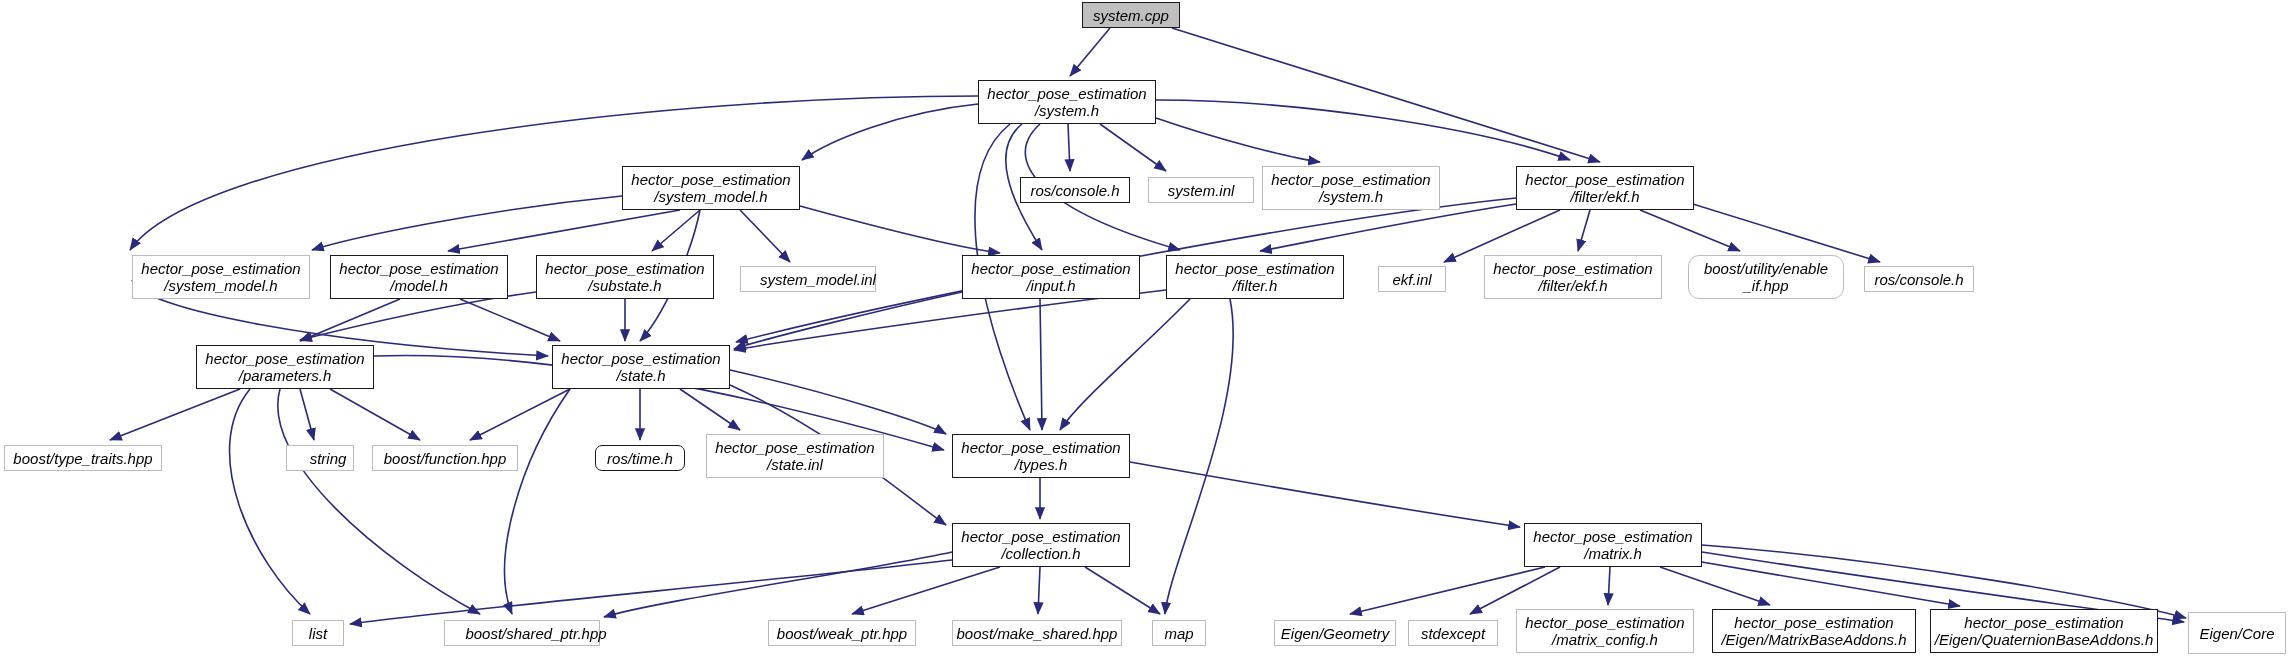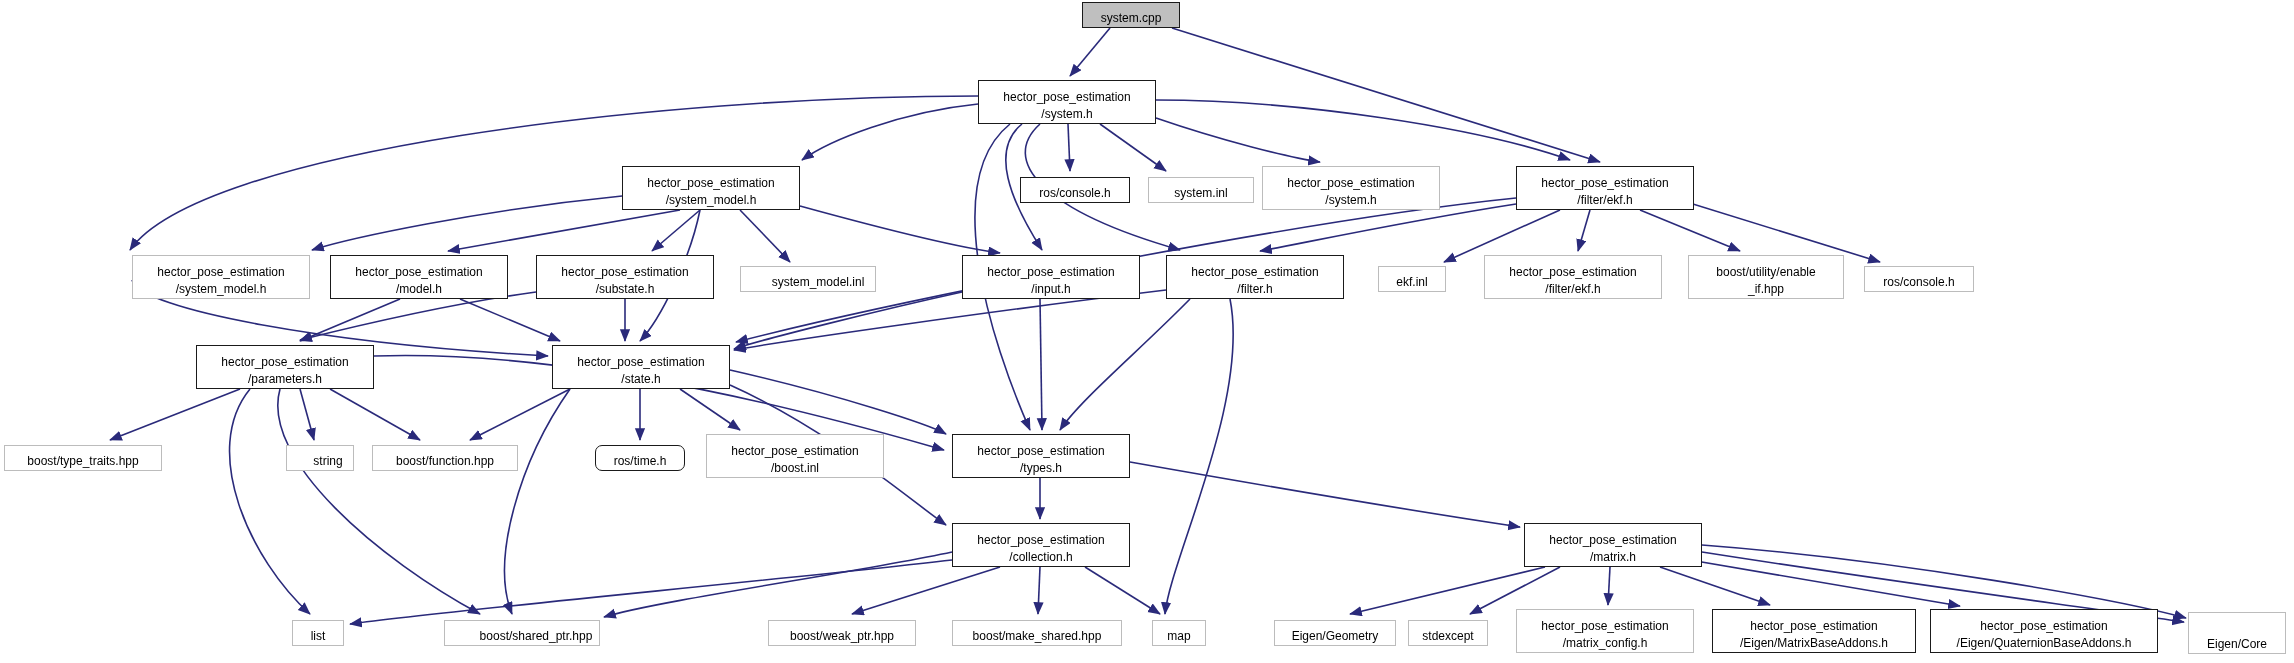--- a/index.html
+++ b/index.html
@@ -24,30 +24,31 @@
     width: 2294px;
     height: 663px;
     pointer-events: none;
   }
   .gnode {
     position: absolute;
     box-sizing: border-box;
     display: flex;
     flex-direction: column;
     align-items: center;
-    justify-content: flex-end;
+    justify-content: center;
     text-align: center;
     font-family: "Liberation Sans", sans-serif;
-    font-size: 12px;
+    font-size: 15px;
     line-height: 17px;
     color: #000000;
     background: #ffffff;
     border: 1px solid #bcbcbc;
     white-space: nowrap;
     z-index: 5;
+    font-style: italic;
   }
   .gnode.solid {
     border: 1.6px solid #1a1a1a;
   }
   .gnode.root {
     border: 1.6px solid #1a1a1a;
     background: #bfbfbf;
   }
   .gnode .line {
     display: block;
@@ -174,21 +175,21 @@
         <span class="line">hector_pose_estimation</span>
         <span class="line">/filter.h</span>
       </div>
       <div class="gnode faint" style="left: 1378px; top: 266px; width: 68px; height: 26px;">
         <span class="line">ekf.inl</span>
       </div>
       <div class="gnode faint" style="left: 1484px; top: 255px; width: 178px; height: 44px;">
         <span class="line">hector_pose_estimation</span>
         <span class="line">/filter/ekf.h</span>
       </div>
-      <div class="gnode faint" style="left: 1688px; top: 255px; width: 156px; height: 44px;">
+      <div class="gnode faint" style="left: 1688px; top: 255px; width: 156px; height: 44px; border-radius: 11px;">
         <span class="line">boost/utility/enable</span>
         <span class="line">_if.hpp</span>
       </div>
       <div class="gnode faint" style="left: 1864px; top: 266px; width: 110px; height: 26px;">
         <span class="line">ros/console.h</span>
       </div>
       <div class="gnode solid" style="left: 196px; top: 345px; width: 178px; height: 44px;">
         <span class="line">hector_pose_estimation</span>
         <span class="line">/parameters.h</span>
       </div>
@@ -203,21 +204,21 @@
         <span class="line">string</span>
       </div>
       <div class="gnode faint" style="left: 372px; top: 445px; width: 146px; height: 26px;">
         <span class="line">boost/function.hpp</span>
       </div>
       <div class="gnode solid" style="left: 595px; top: 445px; width: 90px; height: 26px; border-radius: 7px;">
         <span class="line">ros/time.h</span>
       </div>
       <div class="gnode faint" style="left: 706px; top: 434px; width: 178px; height: 44px;">
         <span class="line">hector_pose_estimation</span>
-        <span class="line">/boost.inl</span>
+        <span class="line">/state.inl</span>
       </div>
       <div class="gnode solid" style="left: 952px; top: 434px; width: 178px; height: 44px;">
         <span class="line">hector_pose_estimation</span>
         <span class="line">/types.h</span>
       </div>
       <div class="gnode solid" style="left: 952px; top: 523px; width: 178px; height: 44px;">
         <span class="line">hector_pose_estimation</span>
         <span class="line">/collection.h</span>
       </div>
       <div class="gnode solid" style="left: 1524px; top: 523px; width: 178px; height: 44px;">
@@ -235,21 +236,21 @@
       </div>
       <div class="gnode faint" style="left: 952px; top: 620px; width: 170px; height: 26px;">
         <span class="line">boost/make_shared.hpp</span>
       </div>
       <div class="gnode faint" style="left: 1152px; top: 620px; width: 54px; height: 26px;">
         <span class="line">map</span>
       </div>
       <div class="gnode faint" style="left: 1254px; top: 620px; width: 122px; height: 26px; margin-left: 20px;">
         <span class="line">Eigen/Geometry</span>
       </div>
-      <div class="gnode faint" style="left: 1408px; top: 620px; width: 80px; height: 26px;">
+      <div class="gnode faint" style="left: 1408px; top: 620px; width: 90px; height: 26px;">
         <span class="line">stdexcept</span>
       </div>
       <div class="gnode faint" style="left: 1516px; top: 609px; width: 178px; height: 44px;">
         <span class="line">hector_pose_estimation</span>
         <span class="line">/matrix_config.h</span>
       </div>
       <div class="gnode solid" style="left: 1712px; top: 609px; width: 204px; height: 44px;">
         <span class="line">hector_pose_estimation</span>
         <span class="line">/Eigen/MatrixBaseAddons.h</span>
       </div>

